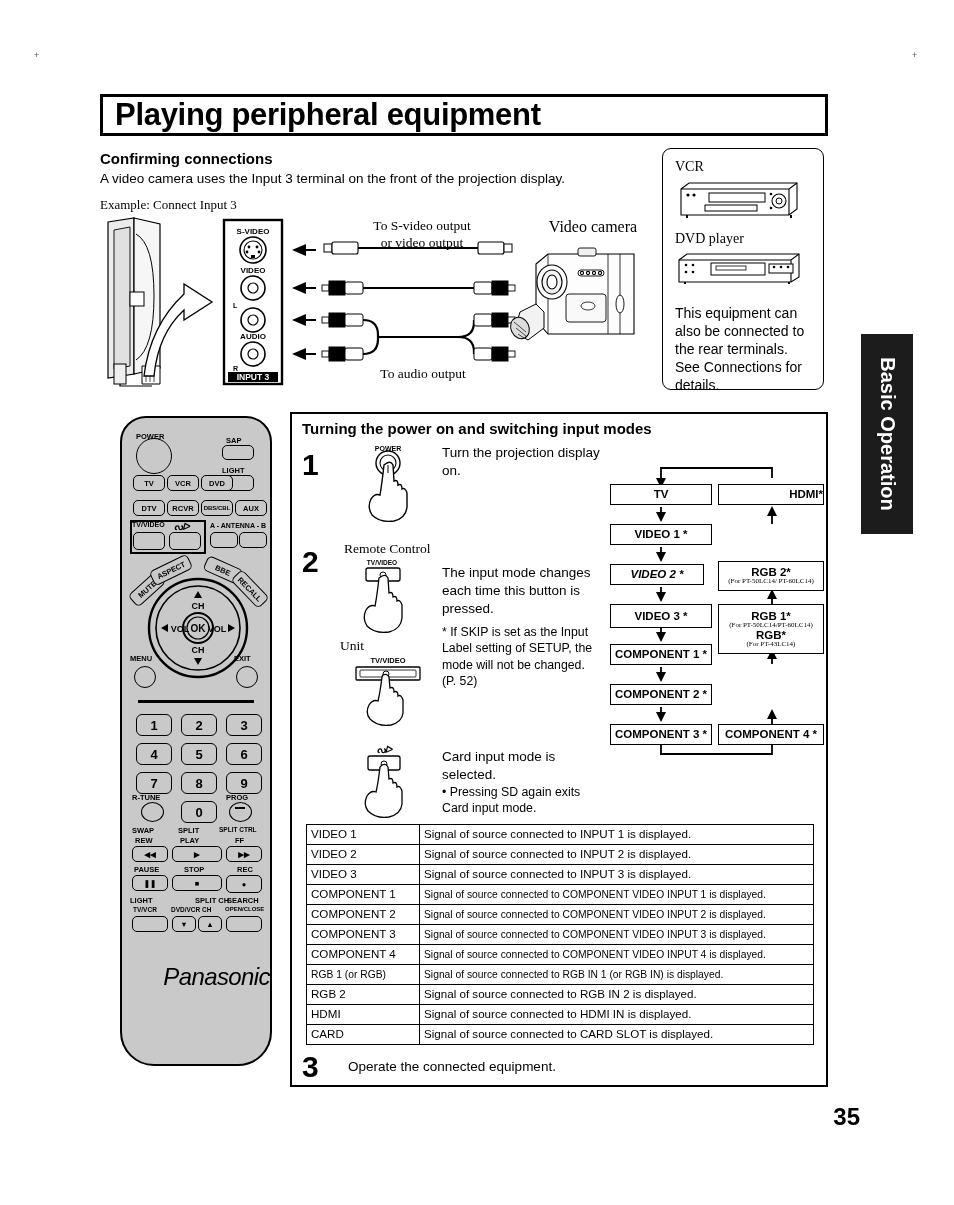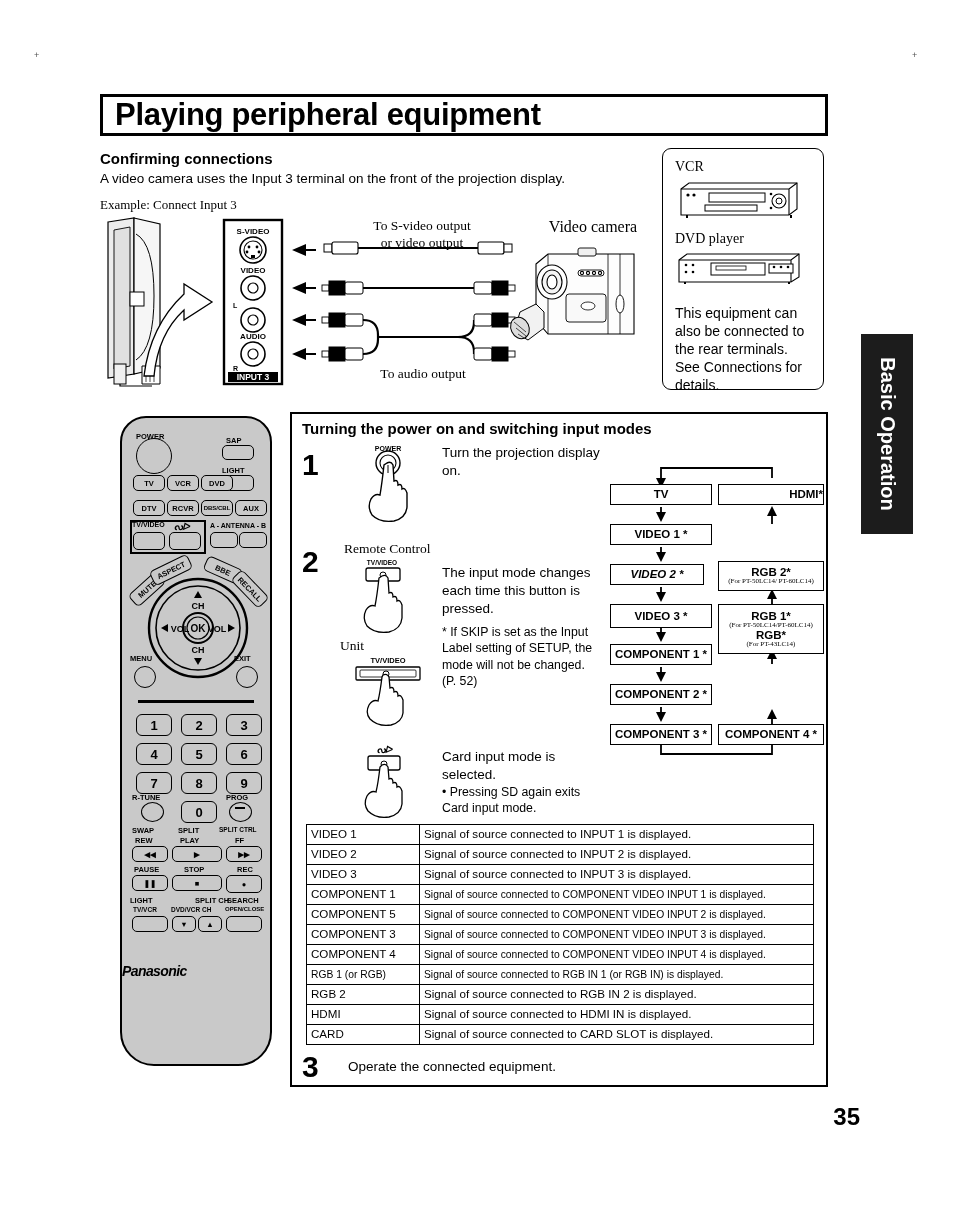--- a/index.html
+++ b/index.html
@@ -34,22 +34,22 @@
   #remote{position:absolute;left:120px;top:416px;width:152px;height:650px;
       background:#c9c9c9;border:2.2px solid #000;border-radius:26px 26px 34px 34px;
       box-sizing:border-box;}
   .rk{position:absolute;background:#c9c9c9;border:1.6px solid #000;border-radius:5px;
       display:flex;align-items:center;justify-content:center;font-size:7.5px;font-weight:bold;}
   .rlabel{position:absolute;font-size:7.5px;font-weight:bold;text-align:center;}
   .rnum{position:absolute;background:#c9c9c9;border:1.7px solid #000;border-radius:6px;
       width:34px;height:20px;display:flex;align-items:center;justify-content:center;
       font-size:13px;font-weight:bold;}
   .rcirc{position:absolute;border:1.8px solid #000;border-radius:50%;background:#c9c9c9;}
-  #rem-brand{position:absolute;left:0;right:0;top:545px;text-align:left;
-      font-size:14px;font-weight:bold;font-style:italic;letter-spacing:-.6px;}
+  #rem-brand{position:absolute;left:0;right:0;top:545px;text-align:right;
+      font-size:24px;font-weight:normal;font-style:italic;letter-spacing:-.6px;}
 
   
   #panel{position:absolute;left:290px;top:412px;width:538px;height:675px;
       border:2.4px solid #000;box-sizing:border-box;}
   #panel-h{position:absolute;left:302px;top:420px;font-size:15px;font-weight:bold;}
 
   .stepnum{position:absolute;font-size:30px;font-weight:bold;font-family:"Liberation Sans",sans-serif;}
   .steptxt{position:absolute;font-size:13.5px;line-height:1.33;}
   .serif{font-family:"Liberation Serif",serif;font-size:13.5px;}
 
@@ -459,21 +459,21 @@
         </tr>
         <tr>
           <td class="c1">VIDEO 3</td>
           <td>Signal of source connected to INPUT 3 is displayed.</td>
         </tr>
         <tr>
           <td class="c1">COMPONENT 1</td>
           <td class="t-sm">Signal of source connected to COMPONENT VIDEO INPUT 1 is displayed.</td>
         </tr>
         <tr>
-          <td class="c1">COMPONENT 5</td>
+          <td class="c1">COMPONENT 2</td>
           <td class="t-sm">Signal of source connected to COMPONENT VIDEO INPUT 2 is displayed.</td>
         </tr>
         <tr>
           <td class="c1">COMPONENT 3</td>
           <td class="t-sm">Signal of source connected to COMPONENT VIDEO INPUT 3 is displayed.</td>
         </tr>
         <tr>
           <td class="c1">COMPONENT 4</td>
           <td class="t-sm">Signal of source connected to COMPONENT VIDEO INPUT 4 is displayed.</td>
         </tr>

